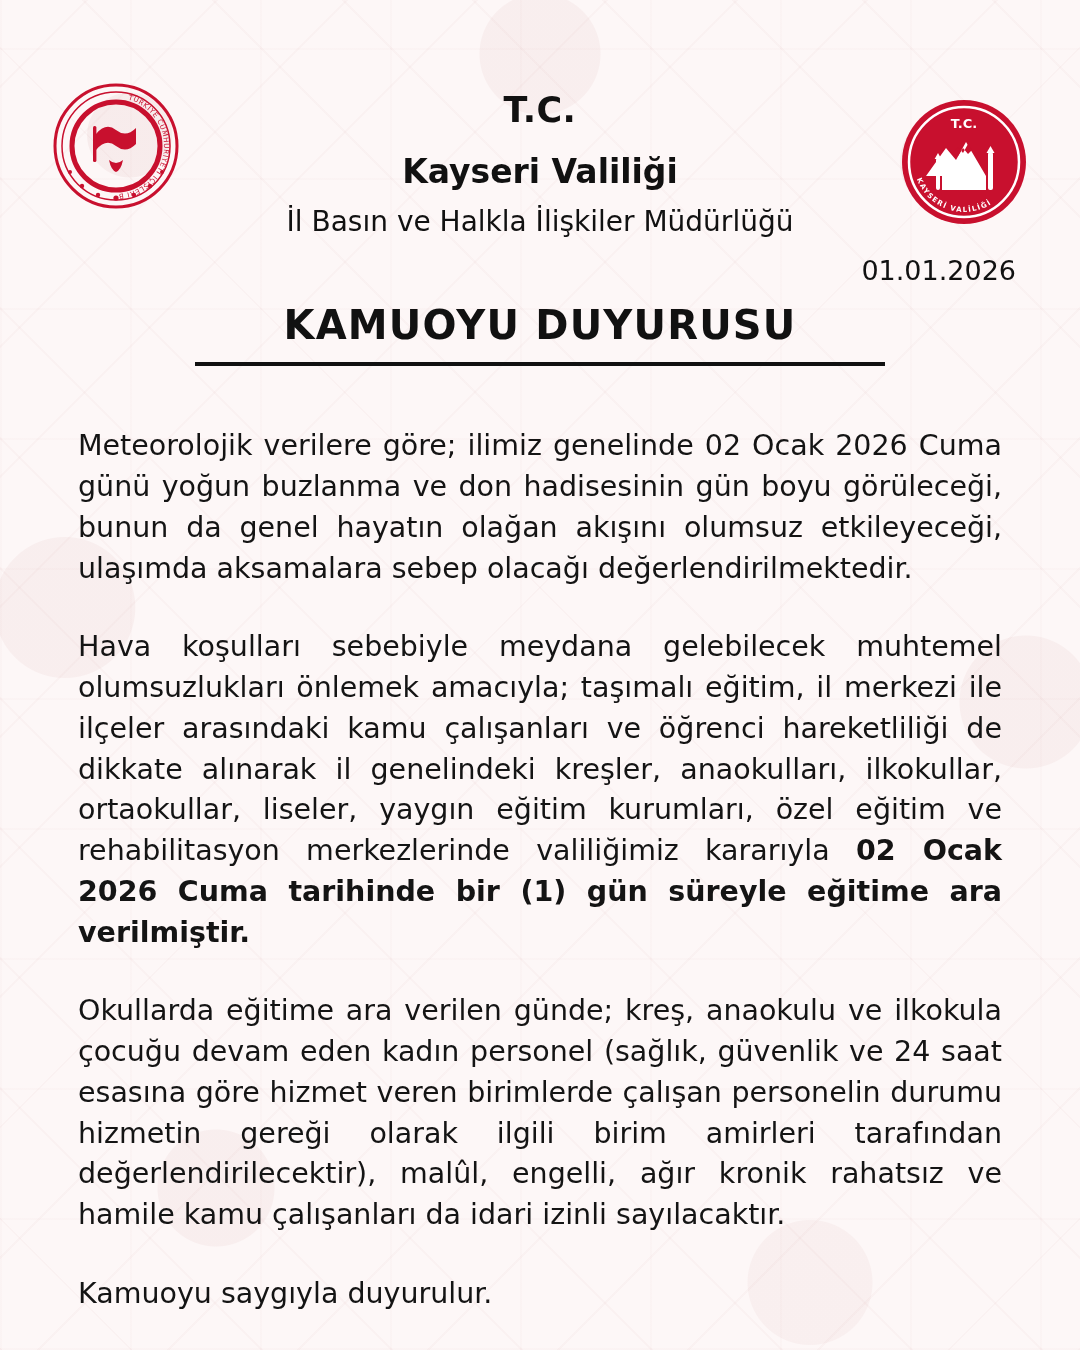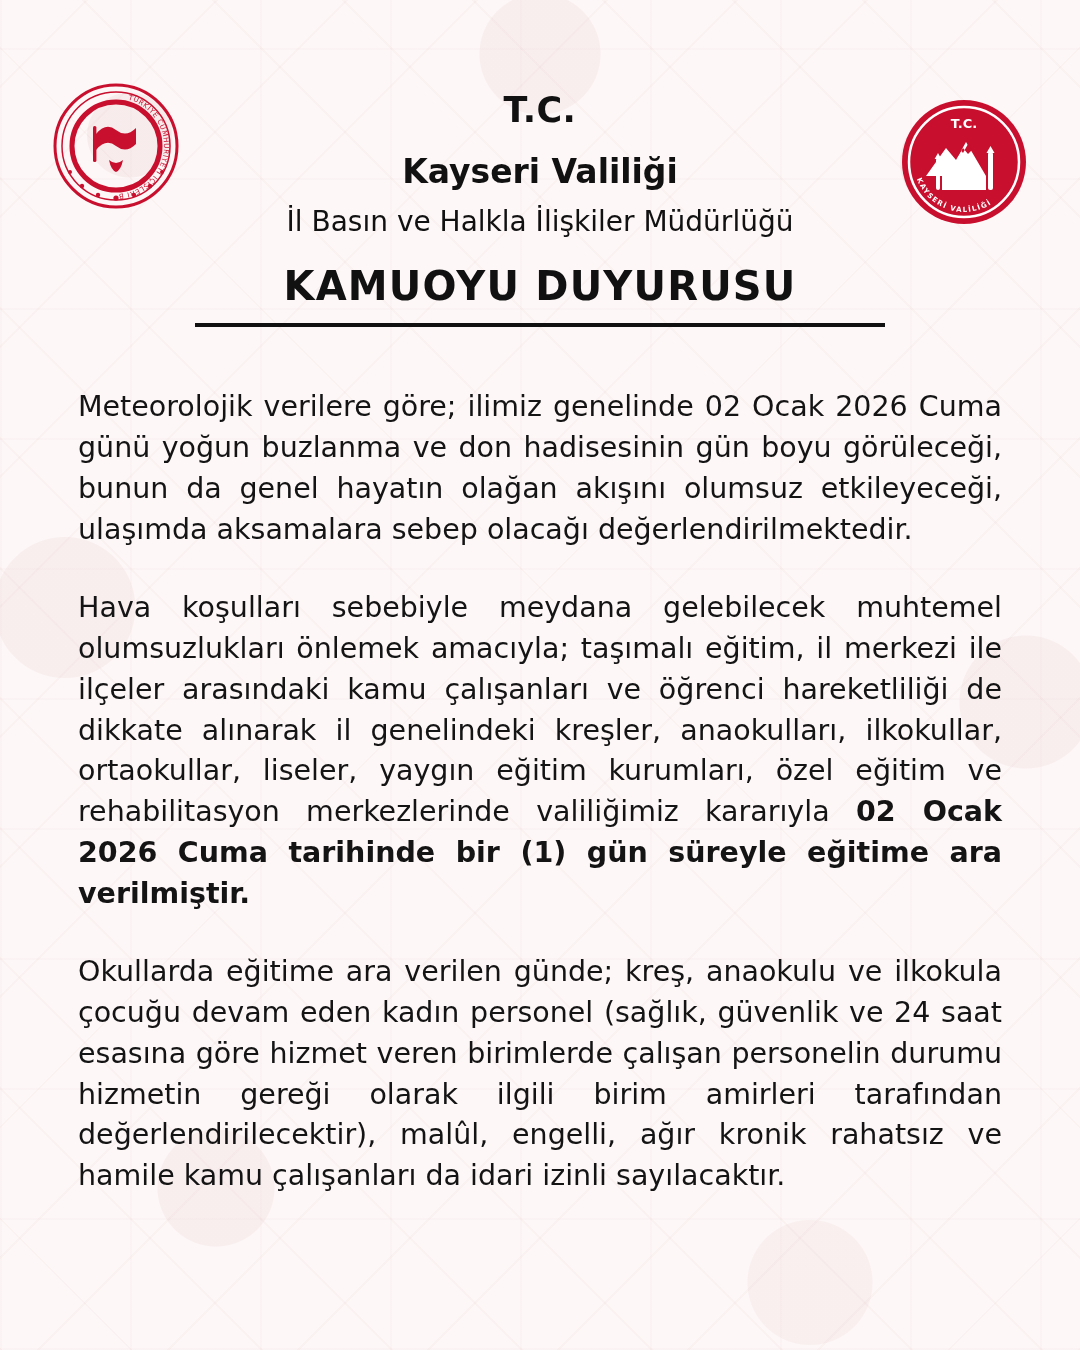--- a/index.html
+++ b/index.html
@@ -85,21 +85,21 @@
   .date-row {
     text-align: right;
     padding: 14px 64px 0 0;
     font-size: 27px;
     color: #111;
   }
 
   
   .title-wrap {
     text-align: center;
-    margin-top: 22px;
+    margin-top: 16px;
   }
   .doc-title {
     display: inline-block;
     font-size: 40px;
     font-weight: 700;
     letter-spacing: 1.2px;
     color: #111;
     padding: 0 6px 14px 6px;
   }
   .title-rule {
@@ -184,25 +184,27 @@
           <path d="M38 55 l3.4 6 h-6.8 z"></path>
         </g>
         <path id="tr" d="M14 64 a50 50 0 0 0 100 0" fill="none"></path>
         <text class="seal-text" fill="#ffffff" font-size="10.5" font-weight="bold" letter-spacing="1.4">
           <textPath href="#tr" startOffset="11%">KAYSERİ VALİLİĞİ</textPath>
         </text>
       </svg>
     </div>
   </div>
 
+  <div class="date-row">01.01.2026</div>
 
   <div class="title-wrap">
     <div class="doc-title">KAMUOYU DUYURUSU</div>
     <div class="title-rule"></div>
   </div>
 
   <div class="body-text" id="body-text">
       <p><span>Meteorolojik verilere göre; ilimiz genelinde 02 Ocak 2026 Cuma günü yoğun buzlanma ve don hadisesinin gün boyu görüleceği, bunun da genel hayatın olağan akışını olumsuz etkileyeceği, ulaşımda aksamalara sebep olacağı değerlendirilmektedir.</span></p>
       <p><span>Hava koşulları sebebiyle meydana gelebilecek muhtemel olumsuzlukları önlemek amacıyla; taşımalı eğitim, il merkezi ile ilçeler arasındaki kamu çalışanları ve öğrenci hareketliliği de dikkate alınarak il genelindeki kreşler, anaokulları, ilkokullar, ortaokullar, liseler, yaygın eğitim kurumları, özel eğitim ve rehabilitasyon merkezlerinde valiliğimiz kararıyla </span><span class="bold">02 Ocak 2026 Cuma tarihinde bir (1) gün süreyle eğitime ara verilmiştir.</span></p>
       <p><span>Okullarda eğitime ara verilen günde; kreş, anaokulu ve ilkokula çocuğu devam eden kadın personel (sağlık, güvenlik ve 24 saat esasına göre hizmet veren birimlerde çalışan personelin durumu hizmetin gereği olarak ilgili birim amirleri tarafından değerlendirilecektir), malûl, engelli, ağır kronik rahatsız ve hamile kamu çalışanları da idari izinli sayılacaktır.</span></p>
+      <p><span>Kamuoyu saygıyla duyurulur.</span></p>
     </div>
 
 </div>
 
 </body></html>

